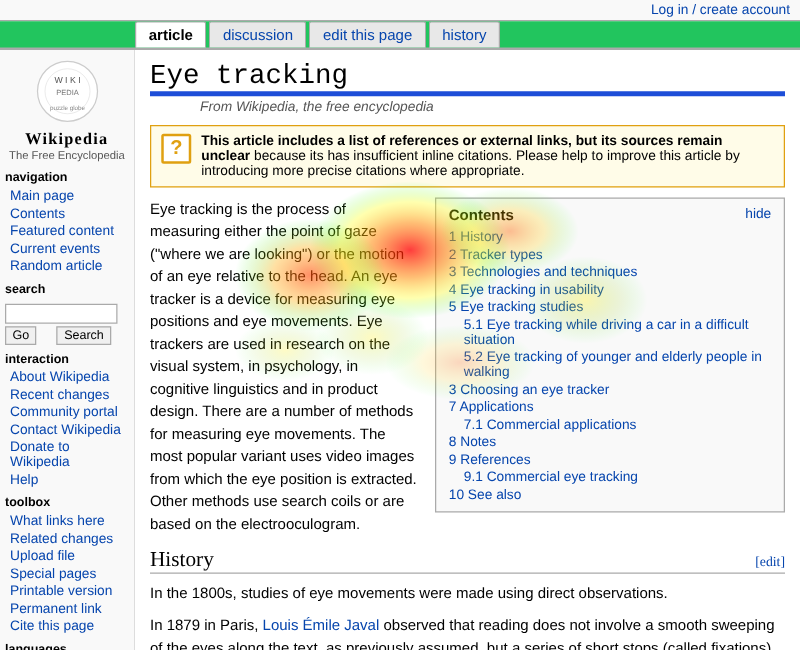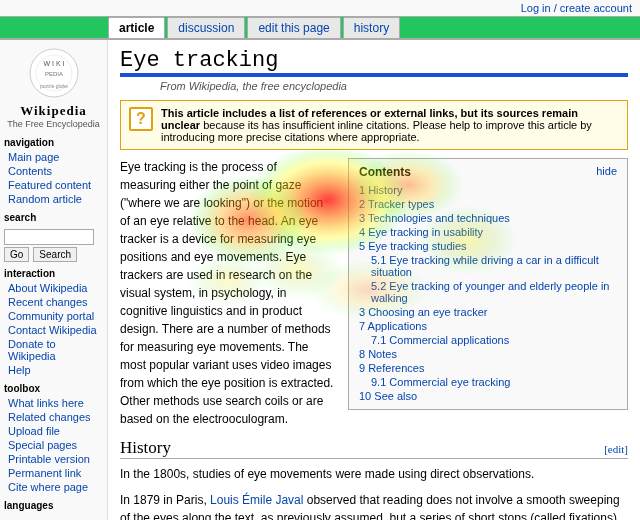--- a/index.html
+++ b/index.html
@@ -101,21 +101,21 @@
       margin-top: 6px;
     }
     .sidebar-search input {
       width: 90px;
       border: 1px solid #aaa;
       padding: 1px 3px;
       font-size: 11px;
     }
     .sidebar-search-btns {
       display: flex;
-      gap: 4px;
+      gap: 16px;
       margin-top: 2px;
     }
     .sidebar-search-btns button {
       font-size: 10px;
       padding: 1px 5px;
       cursor: pointer;
       border: 1px solid #aaa;
       background: #f0f0f0;
     }
 
@@ -257,20 +257,21 @@
           <text x="30" y="42" text-anchor="middle" font-size="5" fill="#888">puzzle globe</text>
         </svg>
         <div class="wiki-logo-text">Wikipedia</div>
         <div class="wiki-logo-sub">The Free Encyclopedia</div>
       </div>
 
       <div class="sidebar-section-title">navigation</div>
       <a class="sidebar-link">Main page</a>
       <a class="sidebar-link">Contents</a>
       <a class="sidebar-link">Featured content</a>
+      <a class="sidebar-link">Current events</a>
       <a class="sidebar-link">Random article</a>
 
       <div class="sidebar-section-title">search</div>
       <div class="sidebar-search">
         <input type="text" style="">
         <div class="sidebar-search-btns">
           <button>Go</button>
           <button>Search</button>
         </div>
       </div>
@@ -283,21 +284,21 @@
       <a class="sidebar-link">Donate to Wikipedia</a>
       <a class="sidebar-link">Help</a>
 
       <div class="sidebar-section-title">toolbox</div>
       <a class="sidebar-link">What links here</a>
       <a class="sidebar-link">Related changes</a>
       <a class="sidebar-link">Upload file</a>
       <a class="sidebar-link">Special pages</a>
       <a class="sidebar-link">Printable version</a>
       <a class="sidebar-link">Permanent link</a>
-      <a class="sidebar-link">Cite where page</a>
+      <a class="sidebar-link">Cite this page</a>
 
       <div class="sidebar-section-title">languages</div>
 
     </div>
 
     <div id="content">
 
       <svg id="heatmap-overlay" viewBox="0 0 380 200" xmlns="http://www.w3.org/2000/svg">
         <defs>
           <radialGradient id="h1" cx="50%" cy="50%" r="50%">

